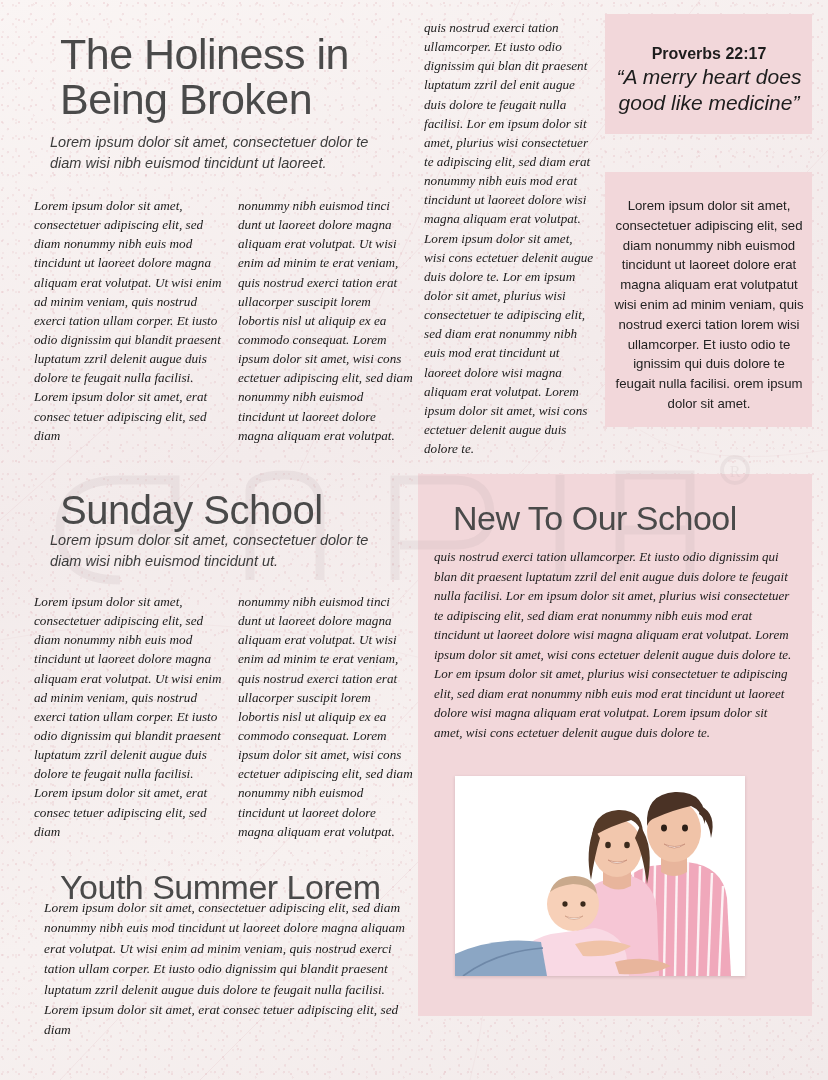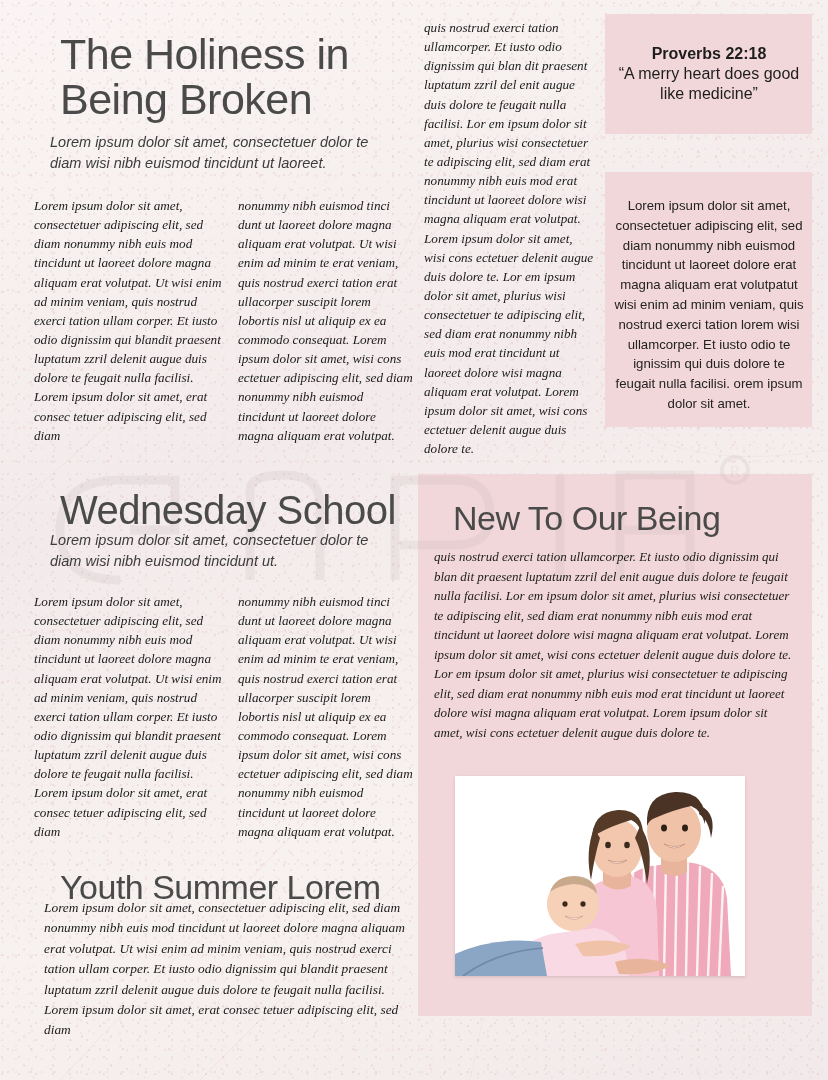--- a/index.html
+++ b/index.html
@@ -140,21 +140,22 @@
     font-family: "Liberation Sans", sans-serif;
     color: #1d1d1d;
   }
   #quote-ref {
     font-weight: bold;
     font-size: 16px;
     display: block;
     margin-bottom: 1px;
   }
   #quote-text {
-    font-size: 16px;
+    font-style: italic;
+    font-size: 21px;
     line-height: 1.22;
     display: block;
   }
 
   
   #side-text {
     position: absolute;
     left: 614px; top: 196px; width: 190px;
     font-family: "Liberation Sans", sans-serif;
     font-size: 13.2px;
@@ -218,35 +219,35 @@
 
   <p class="subhead" id="sub-holiness">Lorem ipsum dolor sit amet, consectetuer dolor te diam wisi nibh euismod tincidunt ut laoreet.</p>
 
   <p class="body-col" id="s1-c1">Lorem ipsum dolor sit amet, consectetuer adipiscing elit, sed diam nonummy nibh euis mod tincidunt ut laoreet dolore magna aliquam erat volutpat. Ut wisi enim ad minim veniam, quis nostrud exerci tation ullam corper. Et iusto odio dignissim qui blandit praesent luptatum zzril delenit augue duis dolore te feugait nulla facilisi. Lorem ipsum dolor sit amet, erat consec tetuer adipiscing elit, sed diam</p>
 
   <p class="body-col" id="s1-c2">nonummy nibh euismod tinci dunt ut laoreet dolore magna aliquam erat volutpat. Ut wisi enim ad minim te erat veniam, quis nostrud exerci tation erat ullacorper suscipit lorem lobortis nisl ut aliquip ex ea commodo consequat. Lorem ipsum dolor sit amet, wisi cons ectetuer adipiscing elit, sed diam nonummy nibh euismod tincidunt ut laoreet dolore magna aliquam erat volutpat.</p>
 
   <p class="body-col" id="s1-c3">quis nostrud exerci tation ullamcorper. Et iusto odio dignissim qui blan dit praesent luptatum zzril del enit augue duis dolore te feugait nulla facilisi. Lor em ipsum dolor sit amet, plurius wisi consectetuer te adipiscing elit, sed diam erat nonummy nibh euis mod erat tincidunt ut laoreet dolore wisi magna aliquam erat volutpat. Lorem ipsum dolor  sit amet, wisi cons ectetuer delenit augue duis dolore te. Lor em ipsum dolor sit amet, plurius wisi consectetuer te adipiscing elit, sed diam erat nonummy nibh euis mod erat tincidunt ut laoreet dolore wisi magna aliquam erat volutpat.  Lorem ipsum dolor  sit amet, wisi cons ectetuer delenit augue duis dolore te.</p>
 
   <div id="quote-inner">
-    <span id="quote-ref">Proverbs 22:18</span>
+    <span id="quote-ref">Proverbs 22:17</span>
     <span id="quote-text">“A merry heart does good like medicine”</span>
   </div>
 
   <p id="side-text">Lorem ipsum dolor sit amet, consectetuer adipiscing elit, sed diam nonummy nibh euismod tincidunt ut laoreet dolore erat magna aliquam erat volutpatut  wisi enim ad minim veniam, quis nostrud exerci tation lorem wisi ullamcorper. Et iusto odio te ignissim qui duis dolore te feugait nulla facilisi. orem ipsum dolor sit amet.</p>
 
-  <h2 class="headline" id="title-sunday">Wednesday School</h2>
+  <h2 class="headline" id="title-sunday">Sunday School</h2>
 
   <p class="subhead" id="sub-sunday">Lorem ipsum dolor sit amet, consectetuer dolor te  diam wisi nibh euismod tincidunt ut.</p>
 
   <p class="body-col" id="s2-c1">Lorem ipsum dolor sit amet, consectetuer adipiscing elit, sed diam nonummy nibh euis mod tincidunt ut laoreet dolore magna aliquam erat volutpat. Ut wisi enim ad minim veniam, quis nostrud exerci tation ullam corper. Et iusto odio dignissim qui blandit praesent luptatum zzril delenit augue duis dolore te feugait nulla facilisi. Lorem ipsum dolor sit amet, erat consec tetuer adipiscing elit, sed diam</p>
 
   <p class="body-col" id="s2-c2">nonummy nibh euismod tinci dunt ut laoreet dolore magna aliquam erat volutpat. Ut wisi enim ad minim te erat veniam, quis nostrud exerci tation erat ullacorper suscipit lorem lobortis nisl ut aliquip ex ea commodo consequat. Lorem ipsum dolor sit amet, wisi cons ectetuer adipiscing elit, sed diam nonummy nibh euismod tincidunt ut laoreet dolore magna aliquam erat volutpat.</p>
 
-  <h2 class="headline" id="title-newfamily">New To Our Being</h2>
+  <h2 class="headline" id="title-newfamily">New To Our School</h2>
 
   <p class="body-col" id="nf-body">quis nostrud exerci tation ullamcorper. Et iusto odio dignissim qui blan dit praesent luptatum zzril del enit augue duis dolore te feugait nulla facilisi. Lor em ipsum dolor sit amet, plurius wisi consectetuer te adipiscing elit, sed diam erat nonummy nibh euis mod erat tincidunt ut laoreet dolore wisi magna aliquam erat volutpat.  Lorem ipsum dolor  sit amet, wisi cons ectetuer delenit augue duis dolore te. Lor em ipsum dolor sit amet, plurius wisi consectetuer te adipiscing elit, sed diam erat nonummy nibh euis mod erat tincidunt ut laoreet dolore wisi magna aliquam erat volutpat.  Lorem ipsum dolor  sit amet, wisi cons ectetuer delenit augue duis dolore te.</p>
 
   <div id="family-photo">
     <svg width="290" height="200" viewBox="0 0 290 200">
       <rect x="0" y="0" width="290" height="200" fill="#ffffff"></rect>
 
       <g>
         <path d="M168 200 L168 118 Q168 96 196 90 L232 86 Q268 90 272 122 L276 200 Z" fill="#f0a8bb"></path>
         <g stroke="#ffffff" stroke-width="2.4" opacity="0.85">

